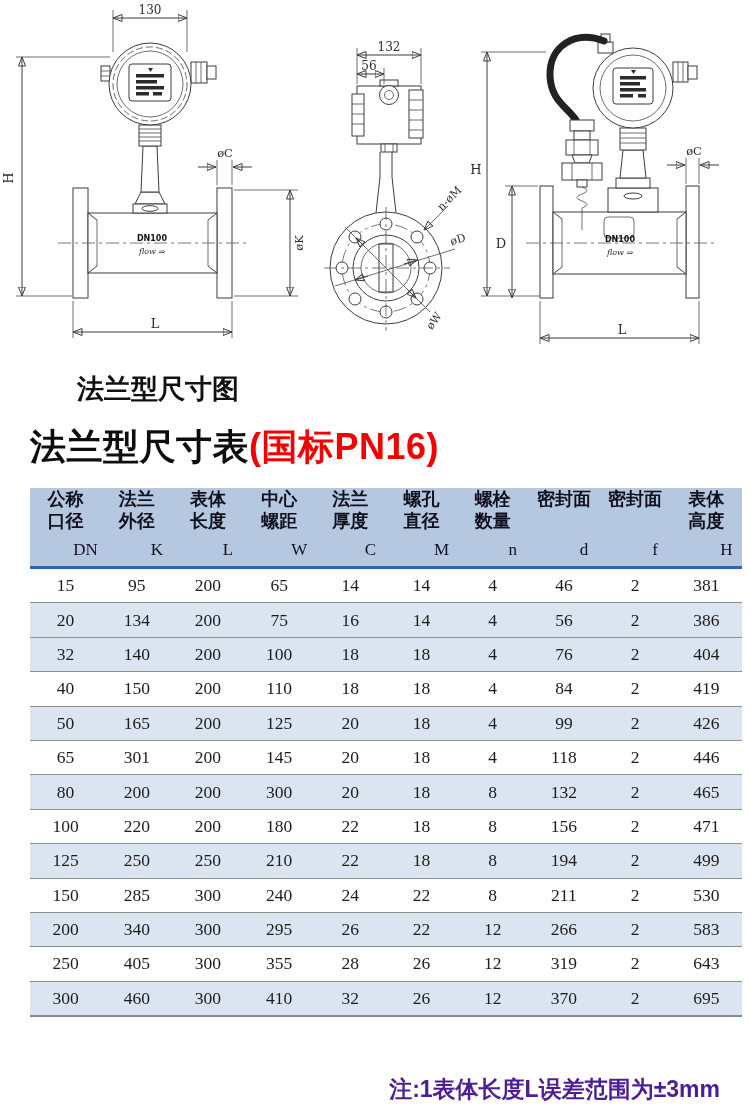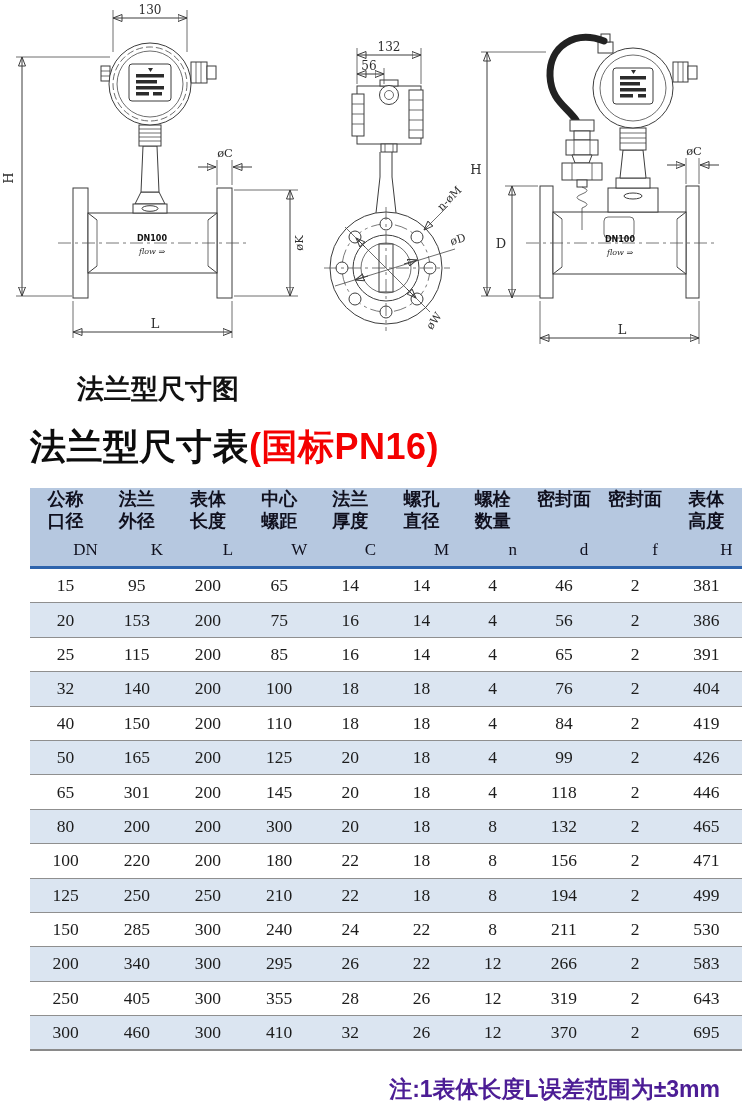--- a/index.html
+++ b/index.html
@@ -398,41 +398,29 @@
             <td>65</td>
             <td>14</td>
             <td>14</td>
             <td>4</td>
             <td>46</td>
             <td>2</td>
             <td>381</td>
           </tr>
           <tr class="alt">
             <td>20</td>
-            <td>153</td>
+            <td>134</td>
             <td>200</td>
             <td>75</td>
             <td>16</td>
             <td>14</td>
             <td>4</td>
             <td>56</td>
             <td>2</td>
             <td>386</td>
-          </tr>
-          <tr>
-            <td>25</td>
-            <td>115</td>
-            <td>200</td>
-            <td>85</td>
-            <td>16</td>
-            <td>14</td>
-            <td>4</td>
-            <td>65</td>
-            <td>2</td>
-            <td>391</td>
           </tr>
           <tr class="alt">
             <td>32</td>
             <td>140</td>
             <td>200</td>
             <td>100</td>
             <td>18</td>
             <td>18</td>
             <td>4</td>
             <td>76</td>

